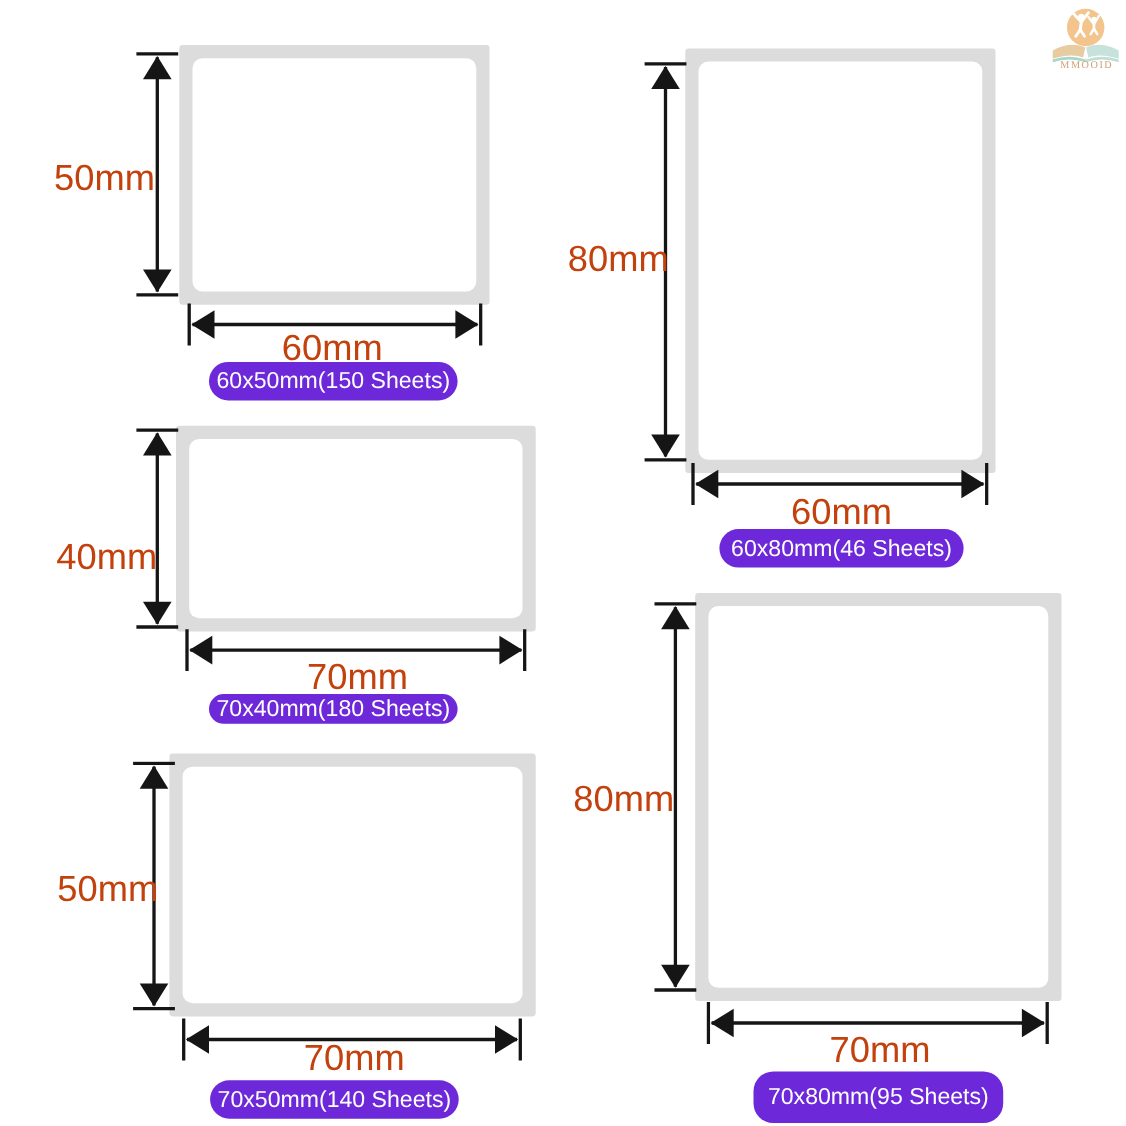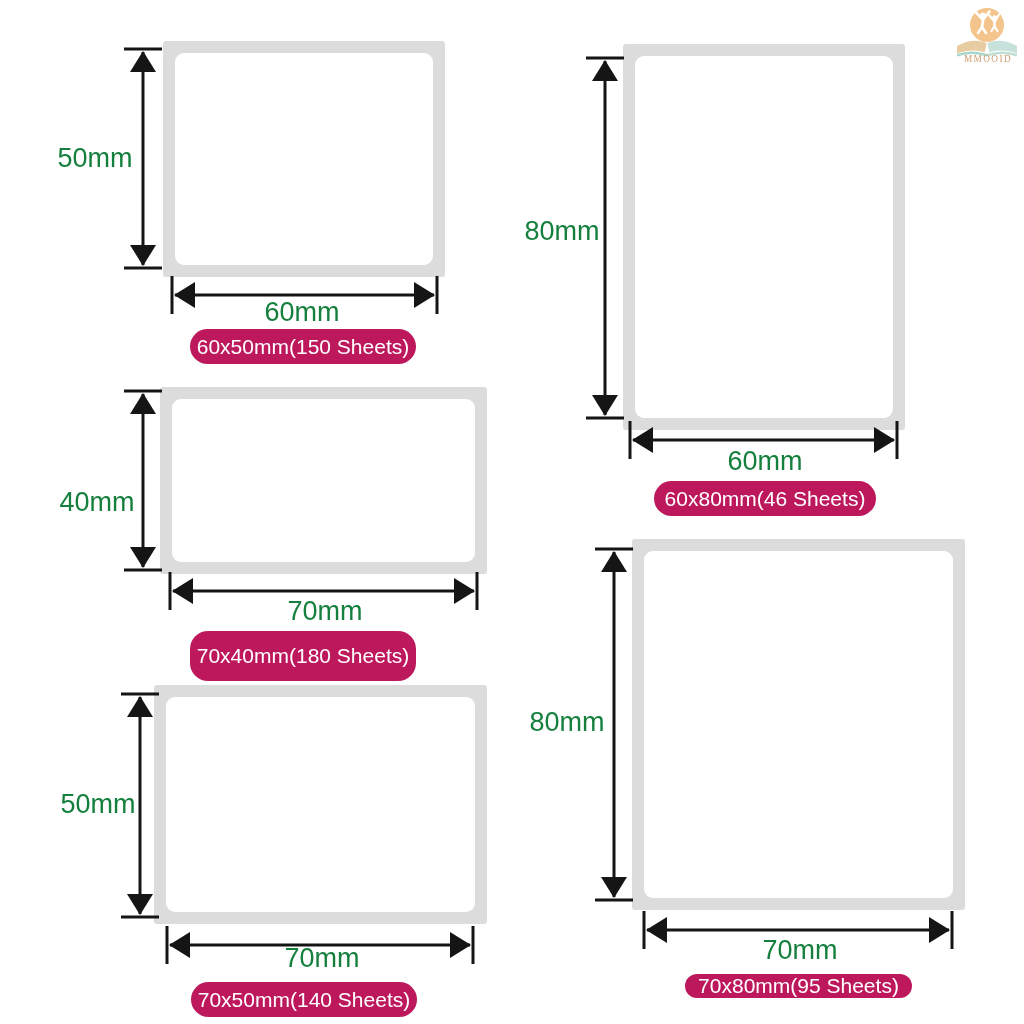--- a/index.html
+++ b/index.html
@@ -4,25 +4,25 @@
 <style>
   html,body{margin:0;padding:0;background:#ffffff;}
   .stage{
     position:relative;width:1024px;height:1024px;background:#ffffff;
     overflow:hidden;font-family:"Liberation Sans",sans-serif;
   }
   .sheet{position:absolute;background:#dcdcdc;border-radius:3px;}
   .sheet-inner{position:absolute;inset:12px;background:#ffffff;border-radius:9px;}
   .arrow{position:absolute;display:block;}
   .dim{
-    position:absolute;color:#15803d;font-size:27px;line-height:1.1;
+    position:absolute;color:#c2410c;font-size:33px;line-height:1.1;
     text-align:center;white-space:nowrap;
   }
   .badge{
-    position:absolute;background:#be185d;border-radius:18px;
+    position:absolute;background:#6d28d9;border-radius:18px;
     display:flex;align-items:center;justify-content:center;
     color:#ffffff;font-size:21px;white-space:nowrap;
   }
   .logo{position:absolute;left:953px;top:5px;}
 </style>
 </head>
 <body>
 
 <div class="stage">
 
@@ -64,21 +64,21 @@
     </svg>
     <div class="dim" style="left:37px;top:488px;width:120px">40mm</div>
     <svg class="arrow" style="left:168px;top:571px" width="311" height="40" viewBox="0 0 311 40">
       <line x1="2" y1="1" x2="2" y2="39" stroke="#151515" stroke-width="3"></line>
       <line x1="309" y1="1" x2="309" y2="39" stroke="#151515" stroke-width="3"></line>
       <line x1="5" y1="20" x2="306" y2="20" stroke="#151515" stroke-width="3"></line>
       <polygon points="4,20 25,7 25,33" fill="#151515"></polygon>
       <polygon points="307,20 286,7 286,33" fill="#151515"></polygon>
     </svg>
     <div class="dim" style="left:255px;top:597px;width:140px">70mm</div>
-    <div class="badge" style="left:190px;top:631px;width:226px;height:50px">
+    <div class="badge" style="left:190px;top:631px;width:226px;height:27px">
       <span>70x40mm(180 Sheets)</span>
     </div>
   </div>
 
   <div>
     <div class="sheet" style="left:154px;top:685px;width:333px;height:239px">
       <div class="sheet-inner"></div>
     </div>
     <svg class="arrow" style="left:120px;top:692px" width="40" height="227" viewBox="0 0 40 227">
       <line x1="1" y1="2" x2="39" y2="2" stroke="#151515" stroke-width="3"></line>
@@ -139,21 +139,21 @@
     </svg>
     <div class="dim" style="left:507px;top:708px;width:120px">80mm</div>
     <svg class="arrow" style="left:642px;top:910px" width="312" height="40" viewBox="0 0 312 40">
       <line x1="2" y1="1" x2="2" y2="39" stroke="#151515" stroke-width="3"></line>
       <line x1="310" y1="1" x2="310" y2="39" stroke="#151515" stroke-width="3"></line>
       <line x1="5" y1="20" x2="307" y2="20" stroke="#151515" stroke-width="3"></line>
       <polygon points="4,20 25,7 25,33" fill="#151515"></polygon>
       <polygon points="308,20 287,7 287,33" fill="#151515"></polygon>
     </svg>
     <div class="dim" style="left:730px;top:936px;width:140px">70mm</div>
-    <div class="badge" style="left:685px;top:974px;width:227px;height:24px">
+    <div class="badge" style="left:685px;top:974px;width:227px;height:47px">
       <span>70x80mm(95 Sheets)</span>
     </div>
   </div>
 
   <svg class="logo" width="70" height="58" viewBox="0 0 70 58">
     <circle cx="34" cy="20" r="17" fill="#f3c48c"></circle>
     <g stroke="#ffffff" fill="none" stroke-linecap="round">
       <circle cx="30" cy="10.5" r="2.9" fill="#ffffff" stroke="none"></circle>
       <path d="M23,7.5 L30,15 L36.5,6.5" stroke-width="2.6"></path>
       <path d="M30,15 L29,22" stroke-width="2.8"></path>

